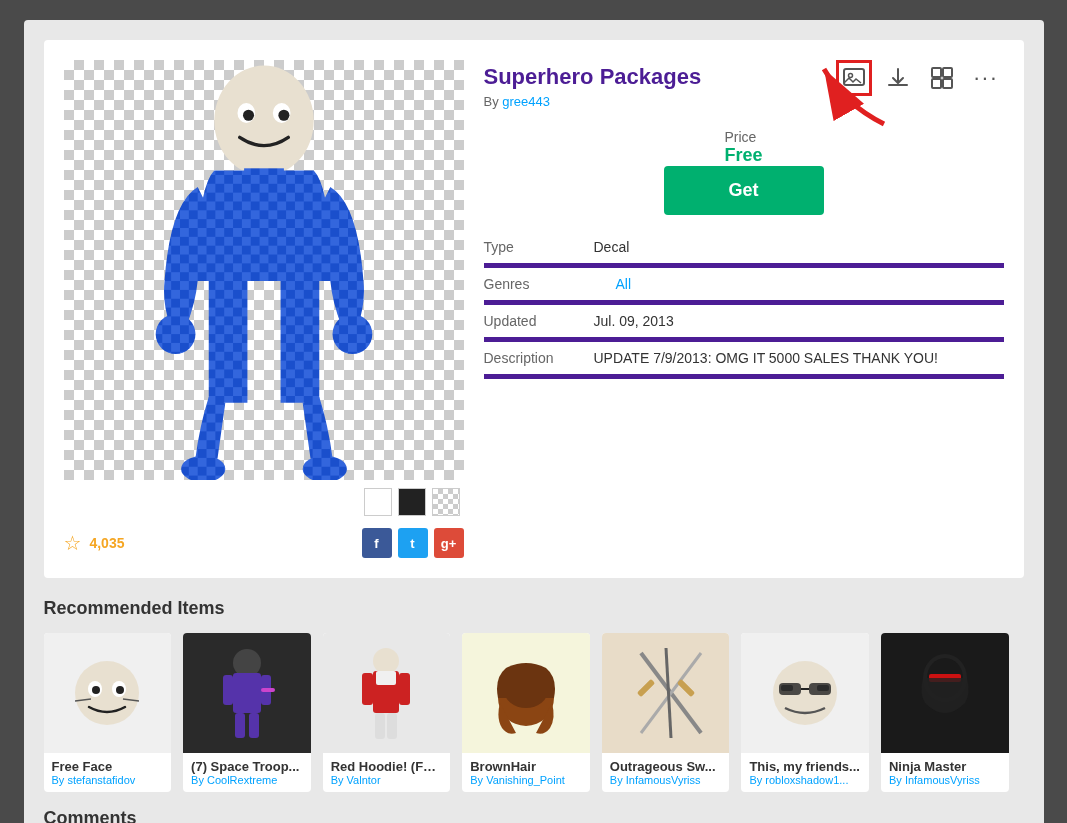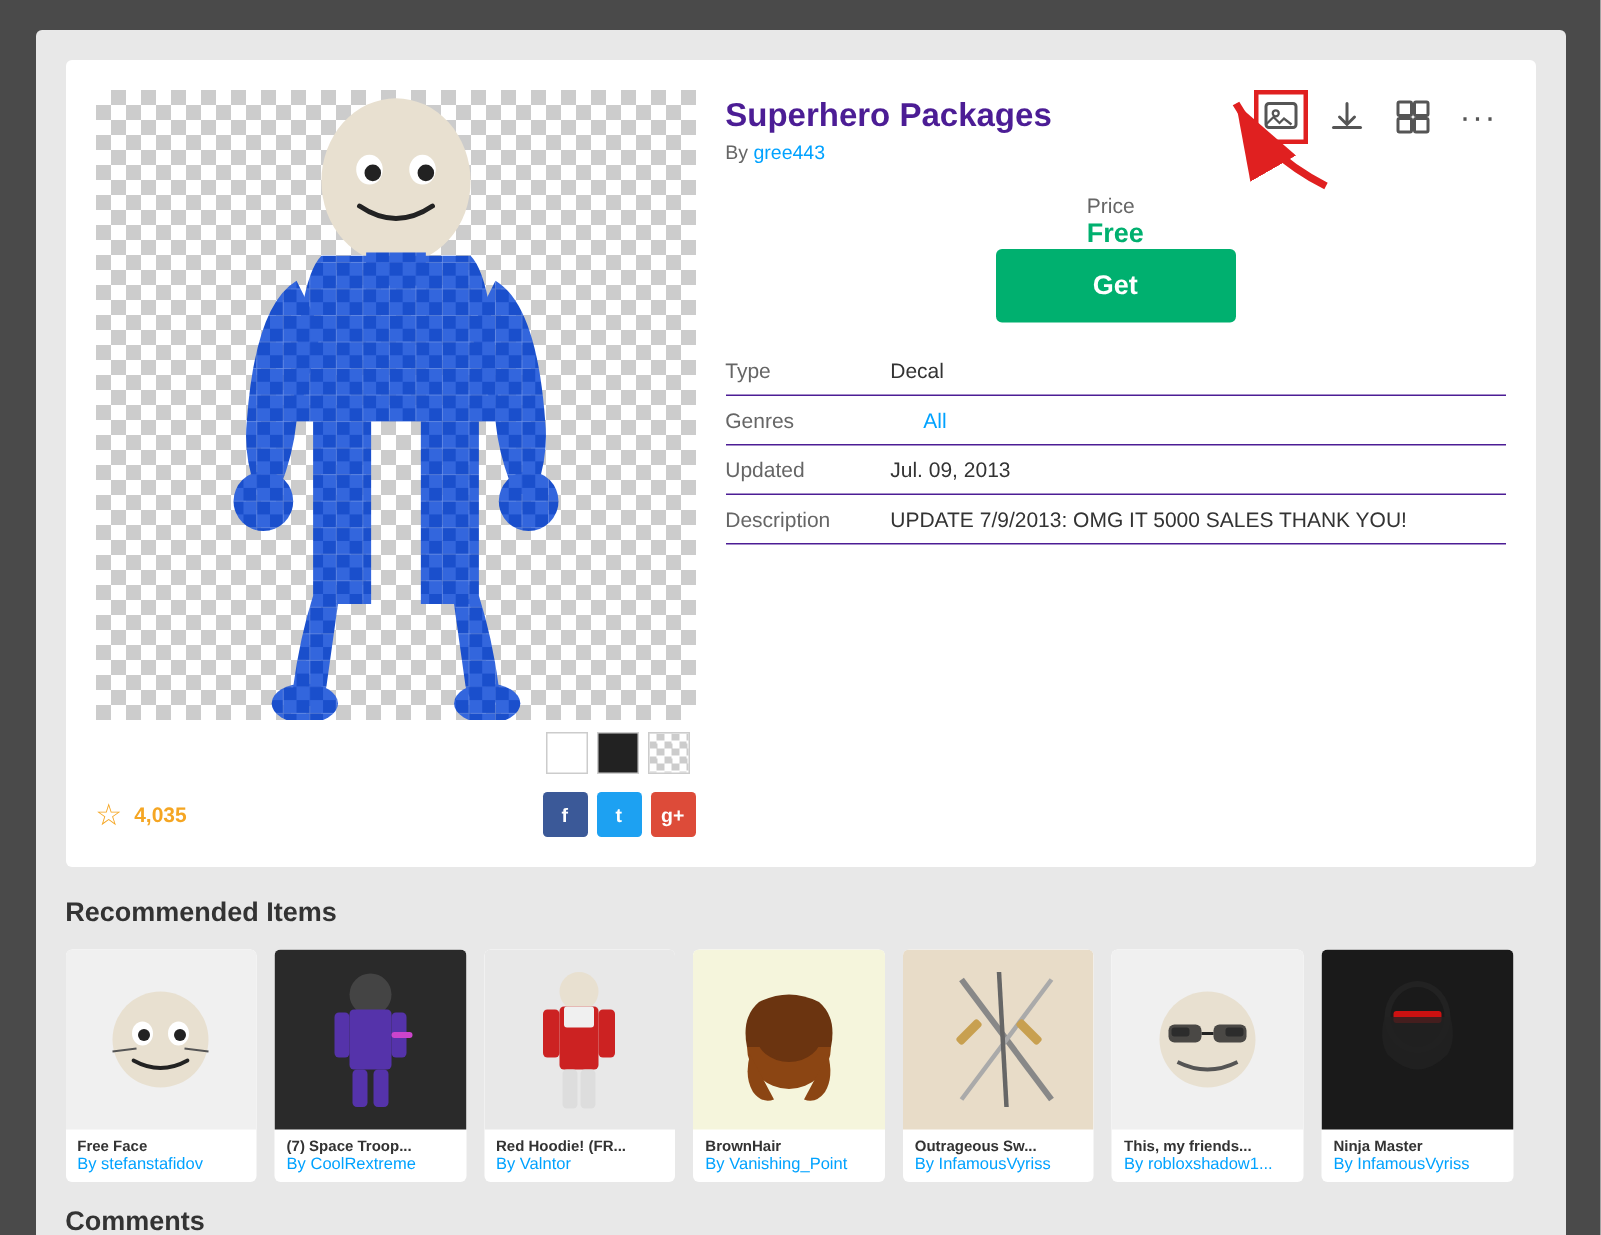--- a/index.html
+++ b/index.html
@@ -160,21 +160,21 @@
       cursor: pointer;
       min-width: 160px;
     }
     .meta-table {
       margin-top: 10px;
     }
     .meta-row {
       display: flex;
       padding: 8px 0;
       font-size: 14px;
-      border-bottom: 1px solid #4c1d95;
+      border-bottom: 5px solid #4c1d95;
     }
     .meta-label {
       color: #666;
       width: 110px;
       flex-shrink: 0;
     }
     .meta-value {
       color: #333;
       text-align: right;
     }
@@ -249,21 +249,21 @@
       background: #f0f0f0;
       display: flex;
       align-items: center;
       justify-content: center;
       overflow: hidden;
     }
     .rec-item-info {
       padding: 6px 8px;
     }
     .rec-item-name {
-      font-size: 10px;
+      font-size: 13px;
       color: #333;
       font-weight: bold;
       white-space: nowrap;
       overflow: hidden;
       text-overflow: ellipsis;
     }
     .rec-item-author {
       font-size: 11px;
       color: #00a2ff;
       white-space: nowrap;

